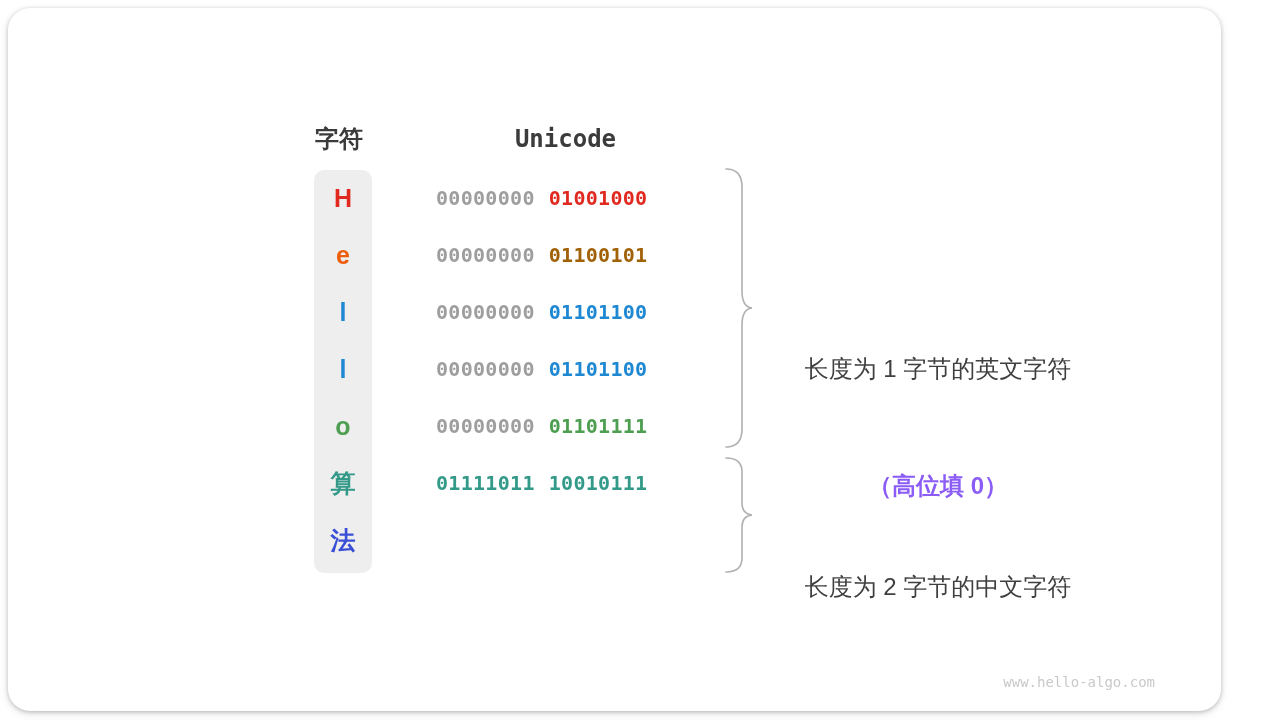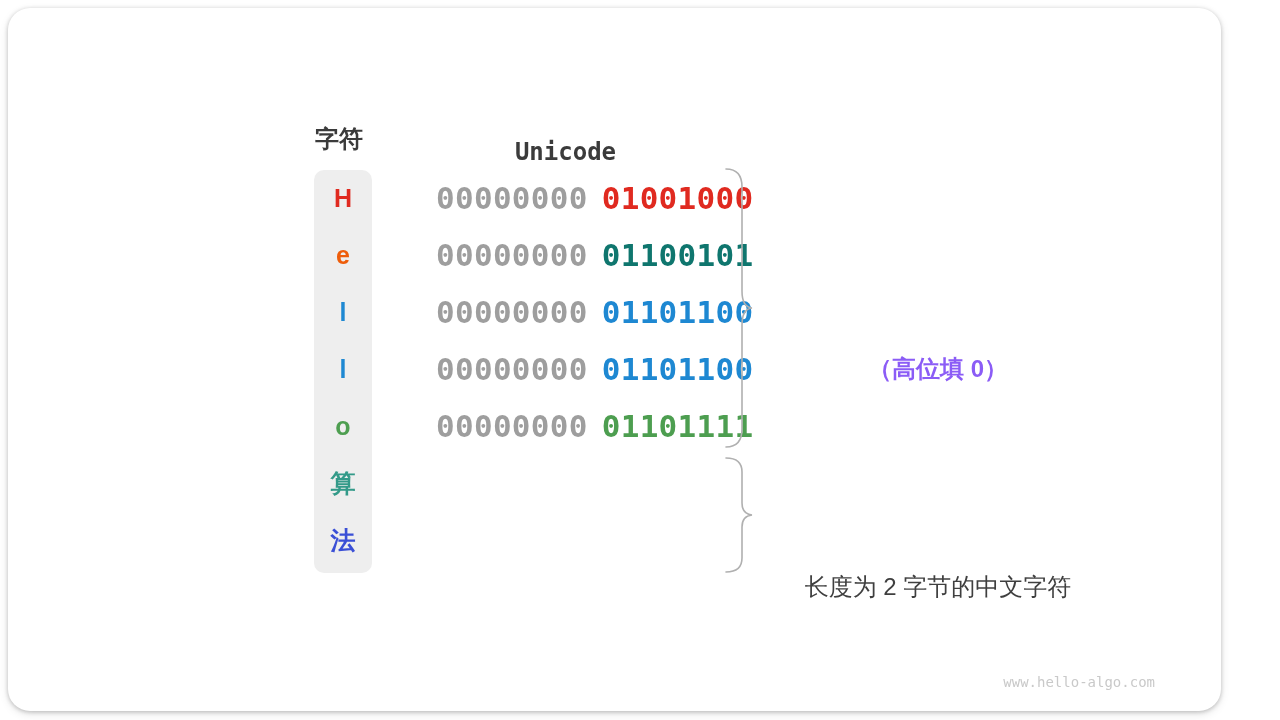--- a/index.html
+++ b/index.html
@@ -7,34 +7,34 @@
     position:absolute; left:8px; top:8px; width:1213px; height:703px;
     background:#ffffff; border-radius:22px;
     box-shadow:0 1px 4px rgba(0,0,0,.22), 0 3px 10px rgba(0,0,0,.10);
     font-family:"Liberation Sans","DejaVu Sans",sans-serif;
   }
   .hdr{
     position:absolute; top:109px; height:44px; line-height:44px;
     font-size:24px; font-weight:700; color:#3b3b3b; text-align:center;
   }
   .hdr-char{ left:298px; width:66px; }
-  .hdr-unicode{ left:430px; width:255px; font-family:"DejaVu Sans Mono","Liberation Mono",monospace;margin-top:13px; }
+  .hdr-unicode{ left:430px; width:255px; font-family:"DejaVu Sans Mono","Liberation Mono",monospace; }
   .char-col-bg{
     position:absolute; left:306px; top:162px; width:58px; height:403px;
     background:#eeeeee; border-radius:10px;
   }
   .row{ position:absolute; left:0; width:100%; height:57px; }
   .row .char{
     position:absolute; left:298px; width:74px; height:57px; line-height:57px;
     text-align:center; font-size:25px; font-weight:700;
   }
   .row .bin{
     position:absolute; left:428px; height:57px; line-height:57px;
     font-family:"DejaVu Sans Mono","Liberation Mono",monospace;
-    font-size:31px; font-weight:700; letter-spacing:0.3px; white-space:pre;
+    font-size:20px; font-weight:700; letter-spacing:0.3px; white-space:pre;
   }
   .row .bin .gap{ display:inline-block; width:14px; }
   .brace{ position:absolute; }
   .brace path{ fill:none; stroke:#b0b0b0; stroke-width:1.6; stroke-linecap:round; }
   .note{
     position:absolute; text-align:center; font-size:24px; line-height:39px;
     color:#3f3f3f; font-weight:500; white-space:pre;
   }
   .note-en{ left:750px; top:263px; width:360px; }
   .note-en .sub{ color:#8b5cf6; font-weight:700; }
@@ -54,50 +54,52 @@
   <div class="hdr hdr-unicode">Unicode</div>
 
   <div class="char-col-bg"></div>
 
   <div class="row" style="top:162px">
     <span class="char" style="color: rgb(224, 42, 32);">H</span>
     <span class="bin"><span style="color: rgb(158, 158, 158);">00000000</span><span class="gap"></span><span style="color: rgb(224, 42, 32);">01001000</span></span>
   </div>
   <div class="row" style="top:219px">
     <span class="char" style="color: rgb(238, 93, 10);">e</span>
-    <span class="bin"><span style="color: rgb(158, 158, 158);">00000000</span><span class="gap"></span><span style="color: #0f766e;">01100101</span></span>
+    <span class="bin"><span style="color: rgb(158, 158, 158);">00000000</span><span class="gap"></span><span style="color: #a16207;">01100101</span></span>
   </div>
   <div class="row" style="top:276px">
     <span class="char" style="color: rgb(30, 136, 210);">l</span>
     <span class="bin"><span style="color: rgb(158, 158, 158);">00000000</span><span class="gap"></span><span style="color: rgb(30, 136, 210);">01101100</span></span>
   </div>
   <div class="row" style="top:333px">
     <span class="char" style="color: rgb(30, 136, 210);">l</span>
     <span class="bin"><span style="color: rgb(158, 158, 158);">00000000</span><span class="gap"></span><span style="color: rgb(30, 136, 210);">01101100</span></span>
   </div>
   <div class="row" style="top:390px">
     <span class="char" style="color: rgb(77, 158, 80);">o</span>
     <span class="bin"><span style="color: rgb(158, 158, 158);">00000000</span><span class="gap"></span><span style="color: rgb(77, 158, 80); margin-top: 30px;">01101111</span></span>
   </div>
   <div class="row" style="top:447px">
     <span class="char" style="color: rgb(51, 154, 137);">算</span>
+    <span class="bin"><span style="color: rgb(51, 154, 137);">01111011</span><span class="gap"></span><span style="color: rgb(51, 154, 137);">10010111</span></span>
   </div>
   <div class="row" style="top:504px">
     <span class="char" style="color: rgb(58, 79, 214);">法</span>
   </div>
 
   <svg class="brace" style="left:712px; top:159px;" width="36" height="282" viewBox="0 0 36 282">
     <path d="M 6,2 Q 22,2 22,20 L 22,124 Q 22,140 32,141 Q 22,142 22,158 L 22,262 Q 22,280 6,280"></path>
   </svg>
 
   <svg class="brace" style="left:712px; top:448px;" width="36" height="118" viewBox="0 0 36 118">
     <path d="M 6,2 Q 22,2 22,16 L 22,47 Q 22,58 32,59 Q 22,60 22,71 L 22,102 Q 22,116 6,116"></path>
   </svg>
 
   <div class="note note-en">
+    <div>长度为 1 字节的英文字符</div>
     <div class="sub">（高位填 0）</div>
   </div>
 
   <div class="note note-cn">
     <div>长度为 2 字节的中文字符</div>
   </div>
 
   <div class="watermark">www.hello-algo.com</div>
 
 </div>

